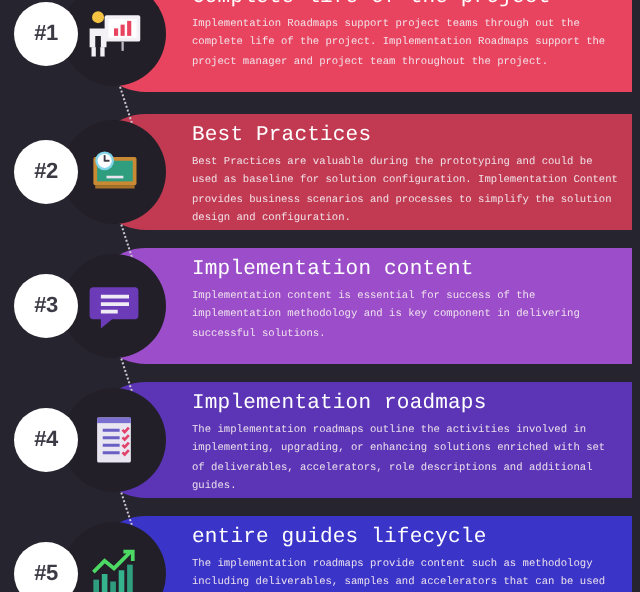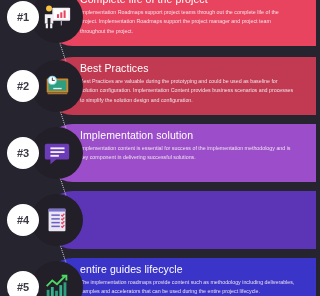--- a/index.html
+++ b/index.html
@@ -52,24 +52,25 @@
     font-size:11px;
     font-weight:bold;
     display:flex;
     align-items:center;
     justify-content:center;
     z-index:4;
     letter-spacing:-0.2px;
   }
   .text{
     position:absolute;
-    left:80px;
+    left:96px;
     top:5px;
     width:216px;
     z-index:2;
+    font-family:Liberation Mono, monospace;
   }
   .title{
     color:#ffffff;
     font-size:10.5px;
     margin:0 0 3px 0;
     font-weight:normal;
     letter-spacing:0.1px;
   }
   .desc{
     color:#f3e9ef;
@@ -143,21 +144,21 @@
     <div class="disc">
       <svg class="icon-svg" viewBox="0 0 32 32">
         <path d="M5 6 h22 a2 2 0 0 1 2 2 v13 a2 2 0 0 1 -2 2 h-12 l-6 5 v-5 h-4 a2 2 0 0 1 -2 -2 v-13 a2 2 0 0 1 2 -2 z" fill="#6c3bb8"></path>
         <rect x="9" y="10" width="15" height="2" fill="#f0ecf6"></rect>
         <rect x="9" y="14" width="15" height="2" fill="#f0ecf6"></rect>
         <rect x="9" y="18" width="9" height="2" fill="#f0ecf6"></rect>
       </svg>
     </div>
     <div class="badge">#3</div>
     <div class="text">
-      <h3 class="title">Implementation solution</h3>
+      <h3 class="title">Implementation content</h3>
       <p class="desc">Implementation content is essential for success of the implementation methodology and is key component in delivering successful solutions.</p>
     </div>
   </div>
   <div class="dots" style="top:172px;transform:rotate(-18deg);"></div>
 
   <div class="step" style="top:191px;">
     <div class="band" style="background:#5b35b5;"></div>
     <div class="disc">
       <svg class="icon-svg" viewBox="0 0 32 32">
         <rect x="7" y="4" width="18" height="24" rx="1" fill="#e9e6f2"></rect>
@@ -166,20 +167,24 @@
         <rect x="10" y="14" width="9" height="1.6" fill="#6a5fc4"></rect>
         <rect x="10" y="18" width="9" height="1.6" fill="#6a5fc4"></rect>
         <rect x="10" y="22" width="9" height="1.6" fill="#6a5fc4"></rect>
         <path d="M20.5 10.6 l1.2 1.2 l2.2 -2.4" stroke="#e0426a" stroke-width="1.4" fill="none"></path>
         <path d="M20.5 14.6 l1.2 1.2 l2.2 -2.4" stroke="#e0426a" stroke-width="1.4" fill="none"></path>
         <path d="M20.5 18.6 l1.2 1.2 l2.2 -2.4" stroke="#e0426a" stroke-width="1.4" fill="none"></path>
         <path d="M20.5 22.6 l1.2 1.2 l2.2 -2.4" stroke="#e0426a" stroke-width="1.4" fill="none"></path>
       </svg>
     </div>
     <div class="badge">#4</div>
+    <div class="text">
+      <h3 class="title">Implementation roadmaps</h3>
+      <p class="desc">The implementation roadmaps outline the activities involved in implementing, upgrading, or enhancing solutions enriched with set of deliverables, accelerators, role descriptions and additional guides.</p>
+    </div>
   </div>
   <div class="dots" style="top:239px;transform:rotate(-18deg);"></div>
 
   <div class="step" style="top:258px;">
     <div class="band" style="background:#3a34c8;"></div>
     <div class="disc">
       <svg class="icon-svg" viewBox="0 0 32 32">
         <rect x="5" y="19" width="3" height="9" fill="#2f9e7e"></rect>
         <rect x="9.5" y="16" width="3" height="12" fill="#35b38d"></rect>
         <rect x="14" y="20" width="3" height="8" fill="#2f9e7e"></rect>

